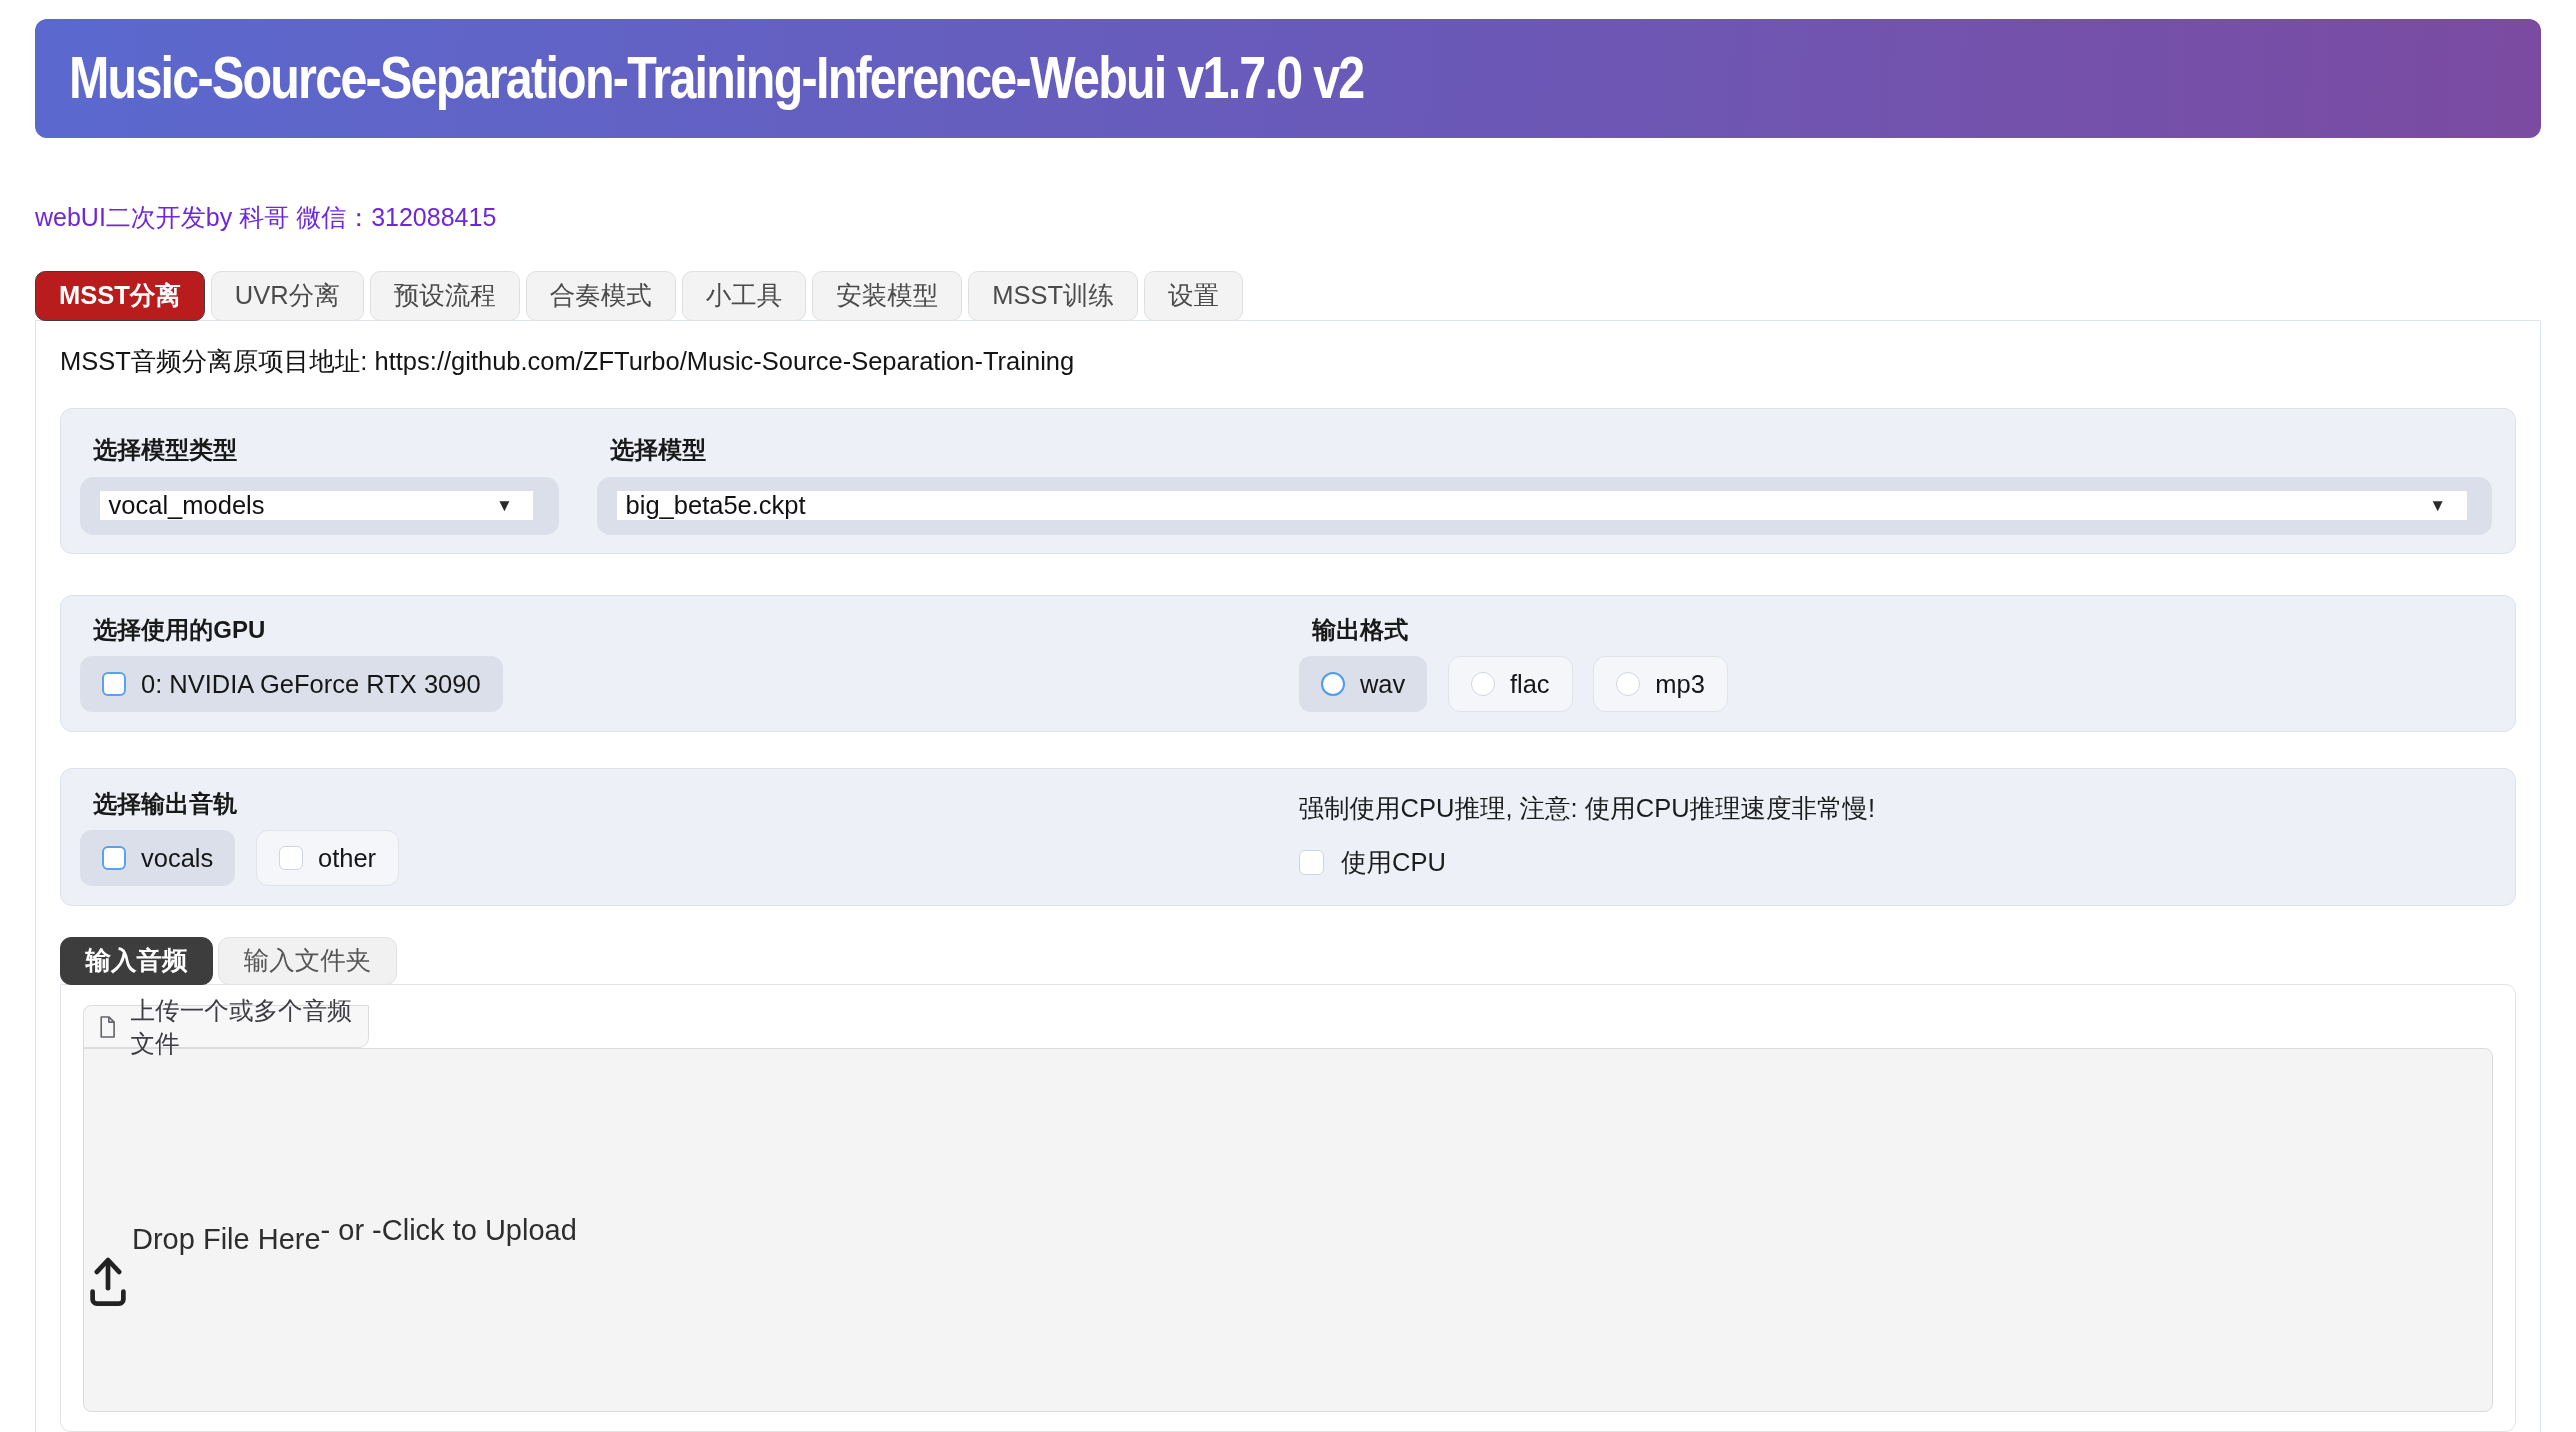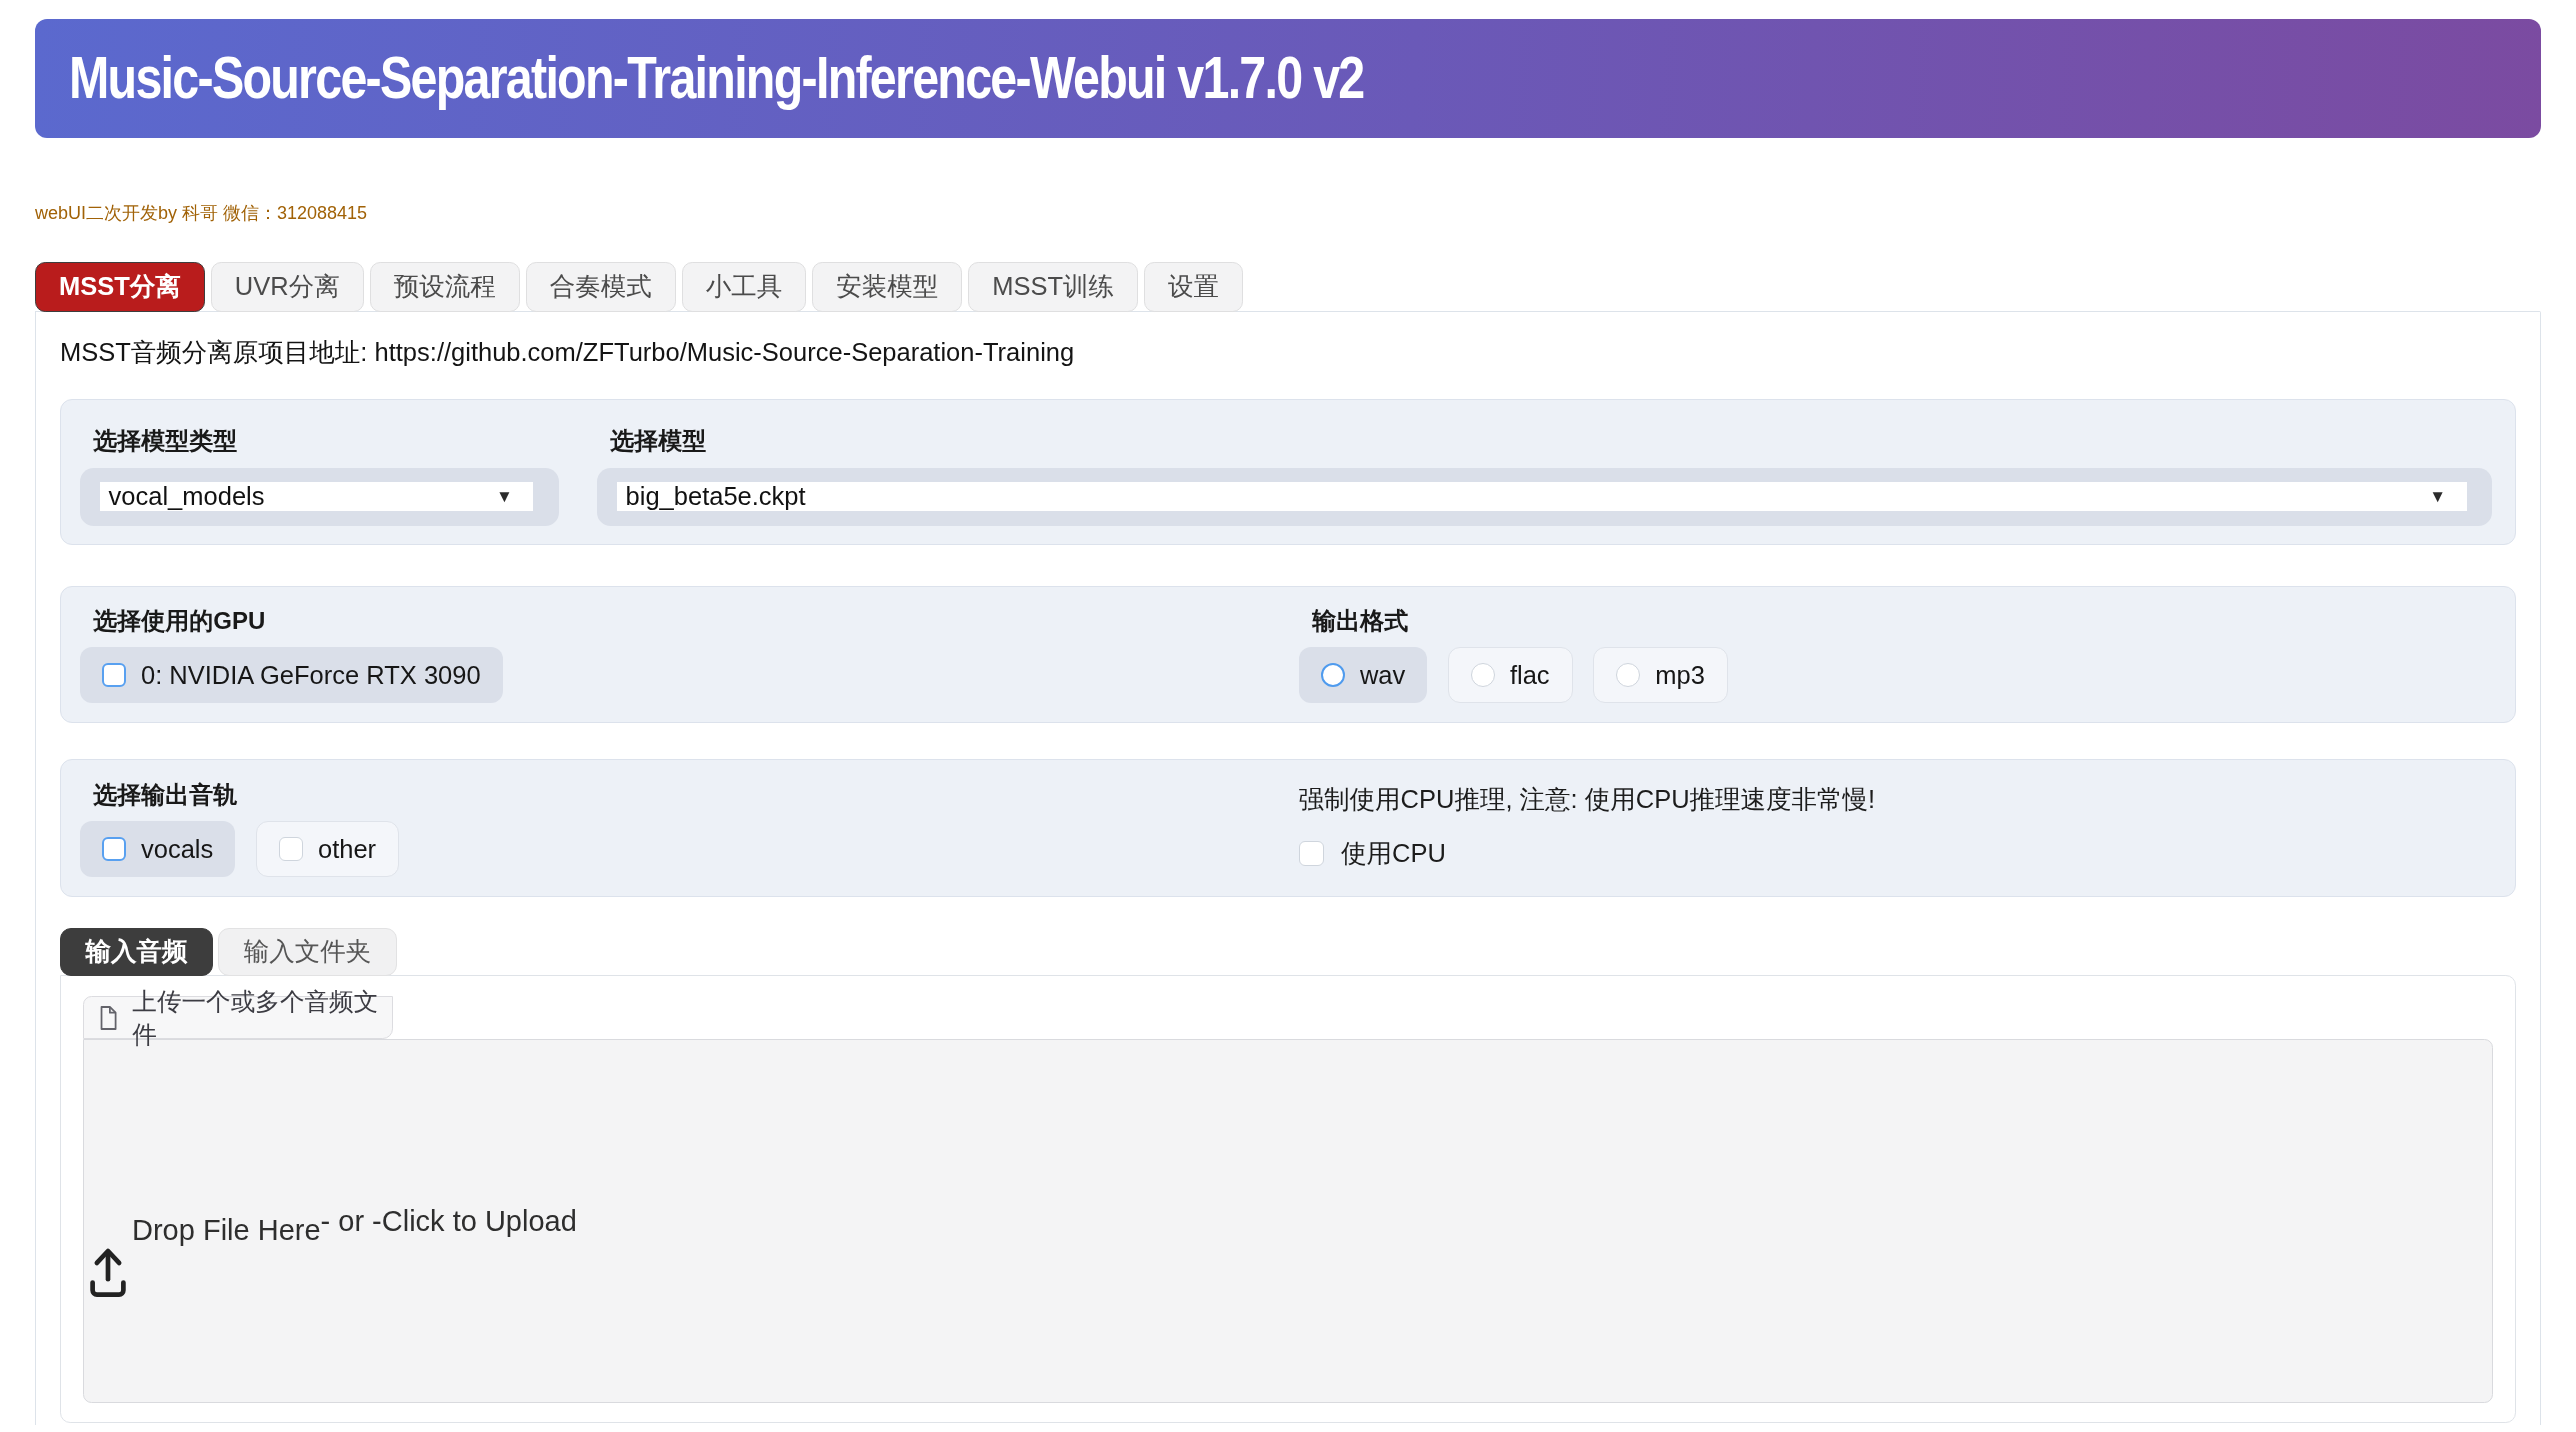--- a/index.html
+++ b/index.html
@@ -7,21 +7,21 @@
               font-family:"Liberation Sans", sans-serif; color:#1c1c1c; }
 
   
   .banner { margin:18.7px 35px 0; height:119px; border-radius:12px;
             background:linear-gradient(93deg,#5b69ce 0%, #6a59b8 55%, #7b4ba1 100%);
             display:flex; align-items:center; padding:0 34px; }
   .banner h1 { color:#fff; font-weight:bold; font-size:59px; letter-spacing:-2.1px;
                transform:scaleX(.82); transform-origin:left center; white-space:nowrap; }
 
   
-  .byline { margin:63px 35px 0; font-size:18px; color:#a16207; }
+  .byline { margin:63px 35px 0; font-size:25px; color:#6d28d9; }
 
   
   .tabbar { margin:37px 35px 0; display:flex; align-items:flex-end; gap:6px;
             position:relative; z-index:2; }
   .tab { height:50px; padding:0 23px; display:flex; align-items:center;
          font-size:25.5px; color:#4b4b4b; background:#f3f3f4;
          border:0.8px solid #dfdfe0; border-radius:10.2px; cursor:pointer; white-space:nowrap; }
   .tab.active { background:#b91c1c; border-color:#3d3d3d; color:#ffffff; font-weight:bold; }
 
   
@@ -69,21 +69,21 @@
   
   .subtabs { margin:31px 0 0 0; }
   .subtab-strip { display:flex; gap:5px; align-items:center; position:relative; z-index:2; }
   .subtab { height:48px; padding:0 24.6px; display:flex; align-items:center; font-size:25.5px;
             color:#565656; background:#f1f1f2; border:0.8px solid #e2e2e3;
             border-radius:11px; cursor:pointer; white-space:nowrap; }
   .subtab.active { background:#3d3d3d; border-color:#3d3d3d; color:#fff; font-weight:bold; }
 
   .uploadwrap { position:relative; margin-top:-0.8px; height:448px; background:#ffffff;
                 border:0.8px solid #dfe3e8; border-radius:0 10.2px 10.2px 10.2px; z-index:1; }
-  .uploadlabel { position:absolute; left:22px; top:20.4px; width:310px; height:43px;
+  .uploadlabel { position:absolute; left:22px; top:20.4px; width:286px; height:43px;
                  background:#f7f7f8; border:0.8px solid #dcdce0; border-radius:8.5px 0 10.2px 0;
                  display:flex; align-items:center; gap:13.6px; padding-left:13.6px;
                  font-size:24.6px; color:#3c3c43; cursor:pointer; z-index:2; }
   .droparea { position:absolute; left:22px; right:22px; top:63px; bottom:18.7px;
               background:#f4f4f5; border:0.8px solid #d9dade; border-radius:0 8.5px 8.5px 8.5px;
               display:flex; align-items:center; cursor:pointer; }
   .upicon { margin-top:100px; }
   .dropline { font-size:29px; line-height:37px; color:#2e2e2e; text-align:center; }
   .dropline.first { margin-top:18.7px; }
 </style>

